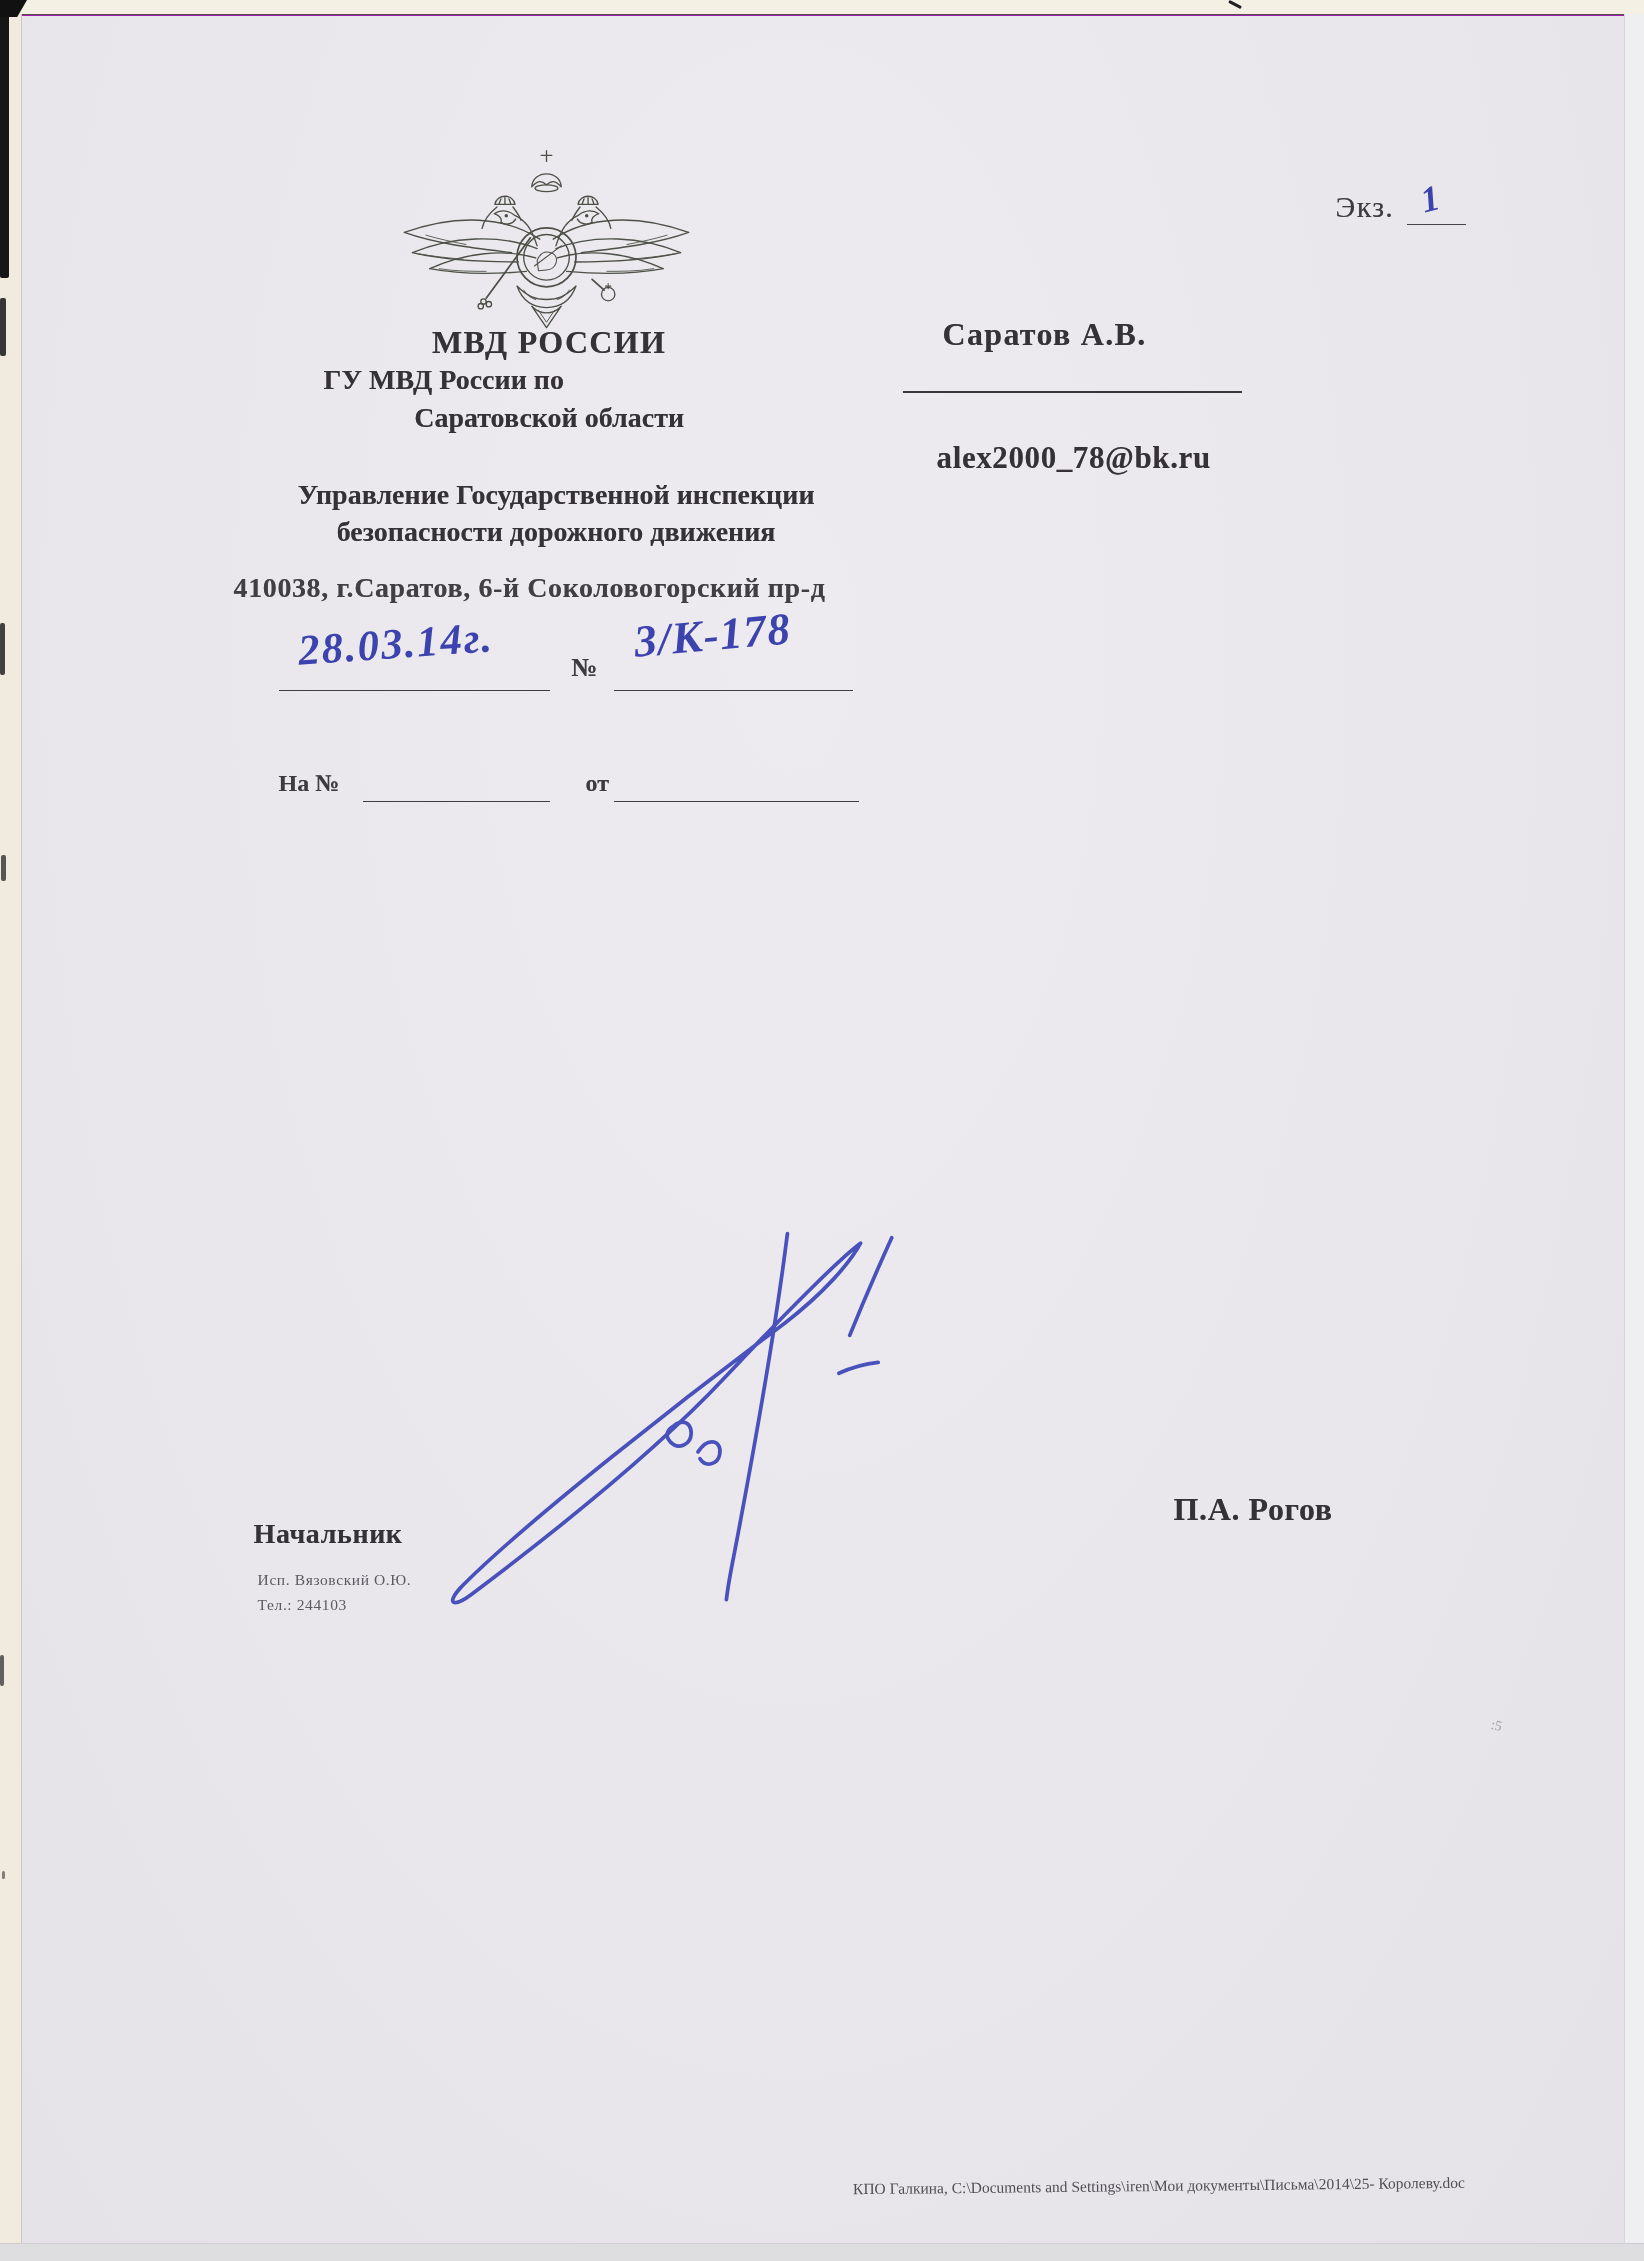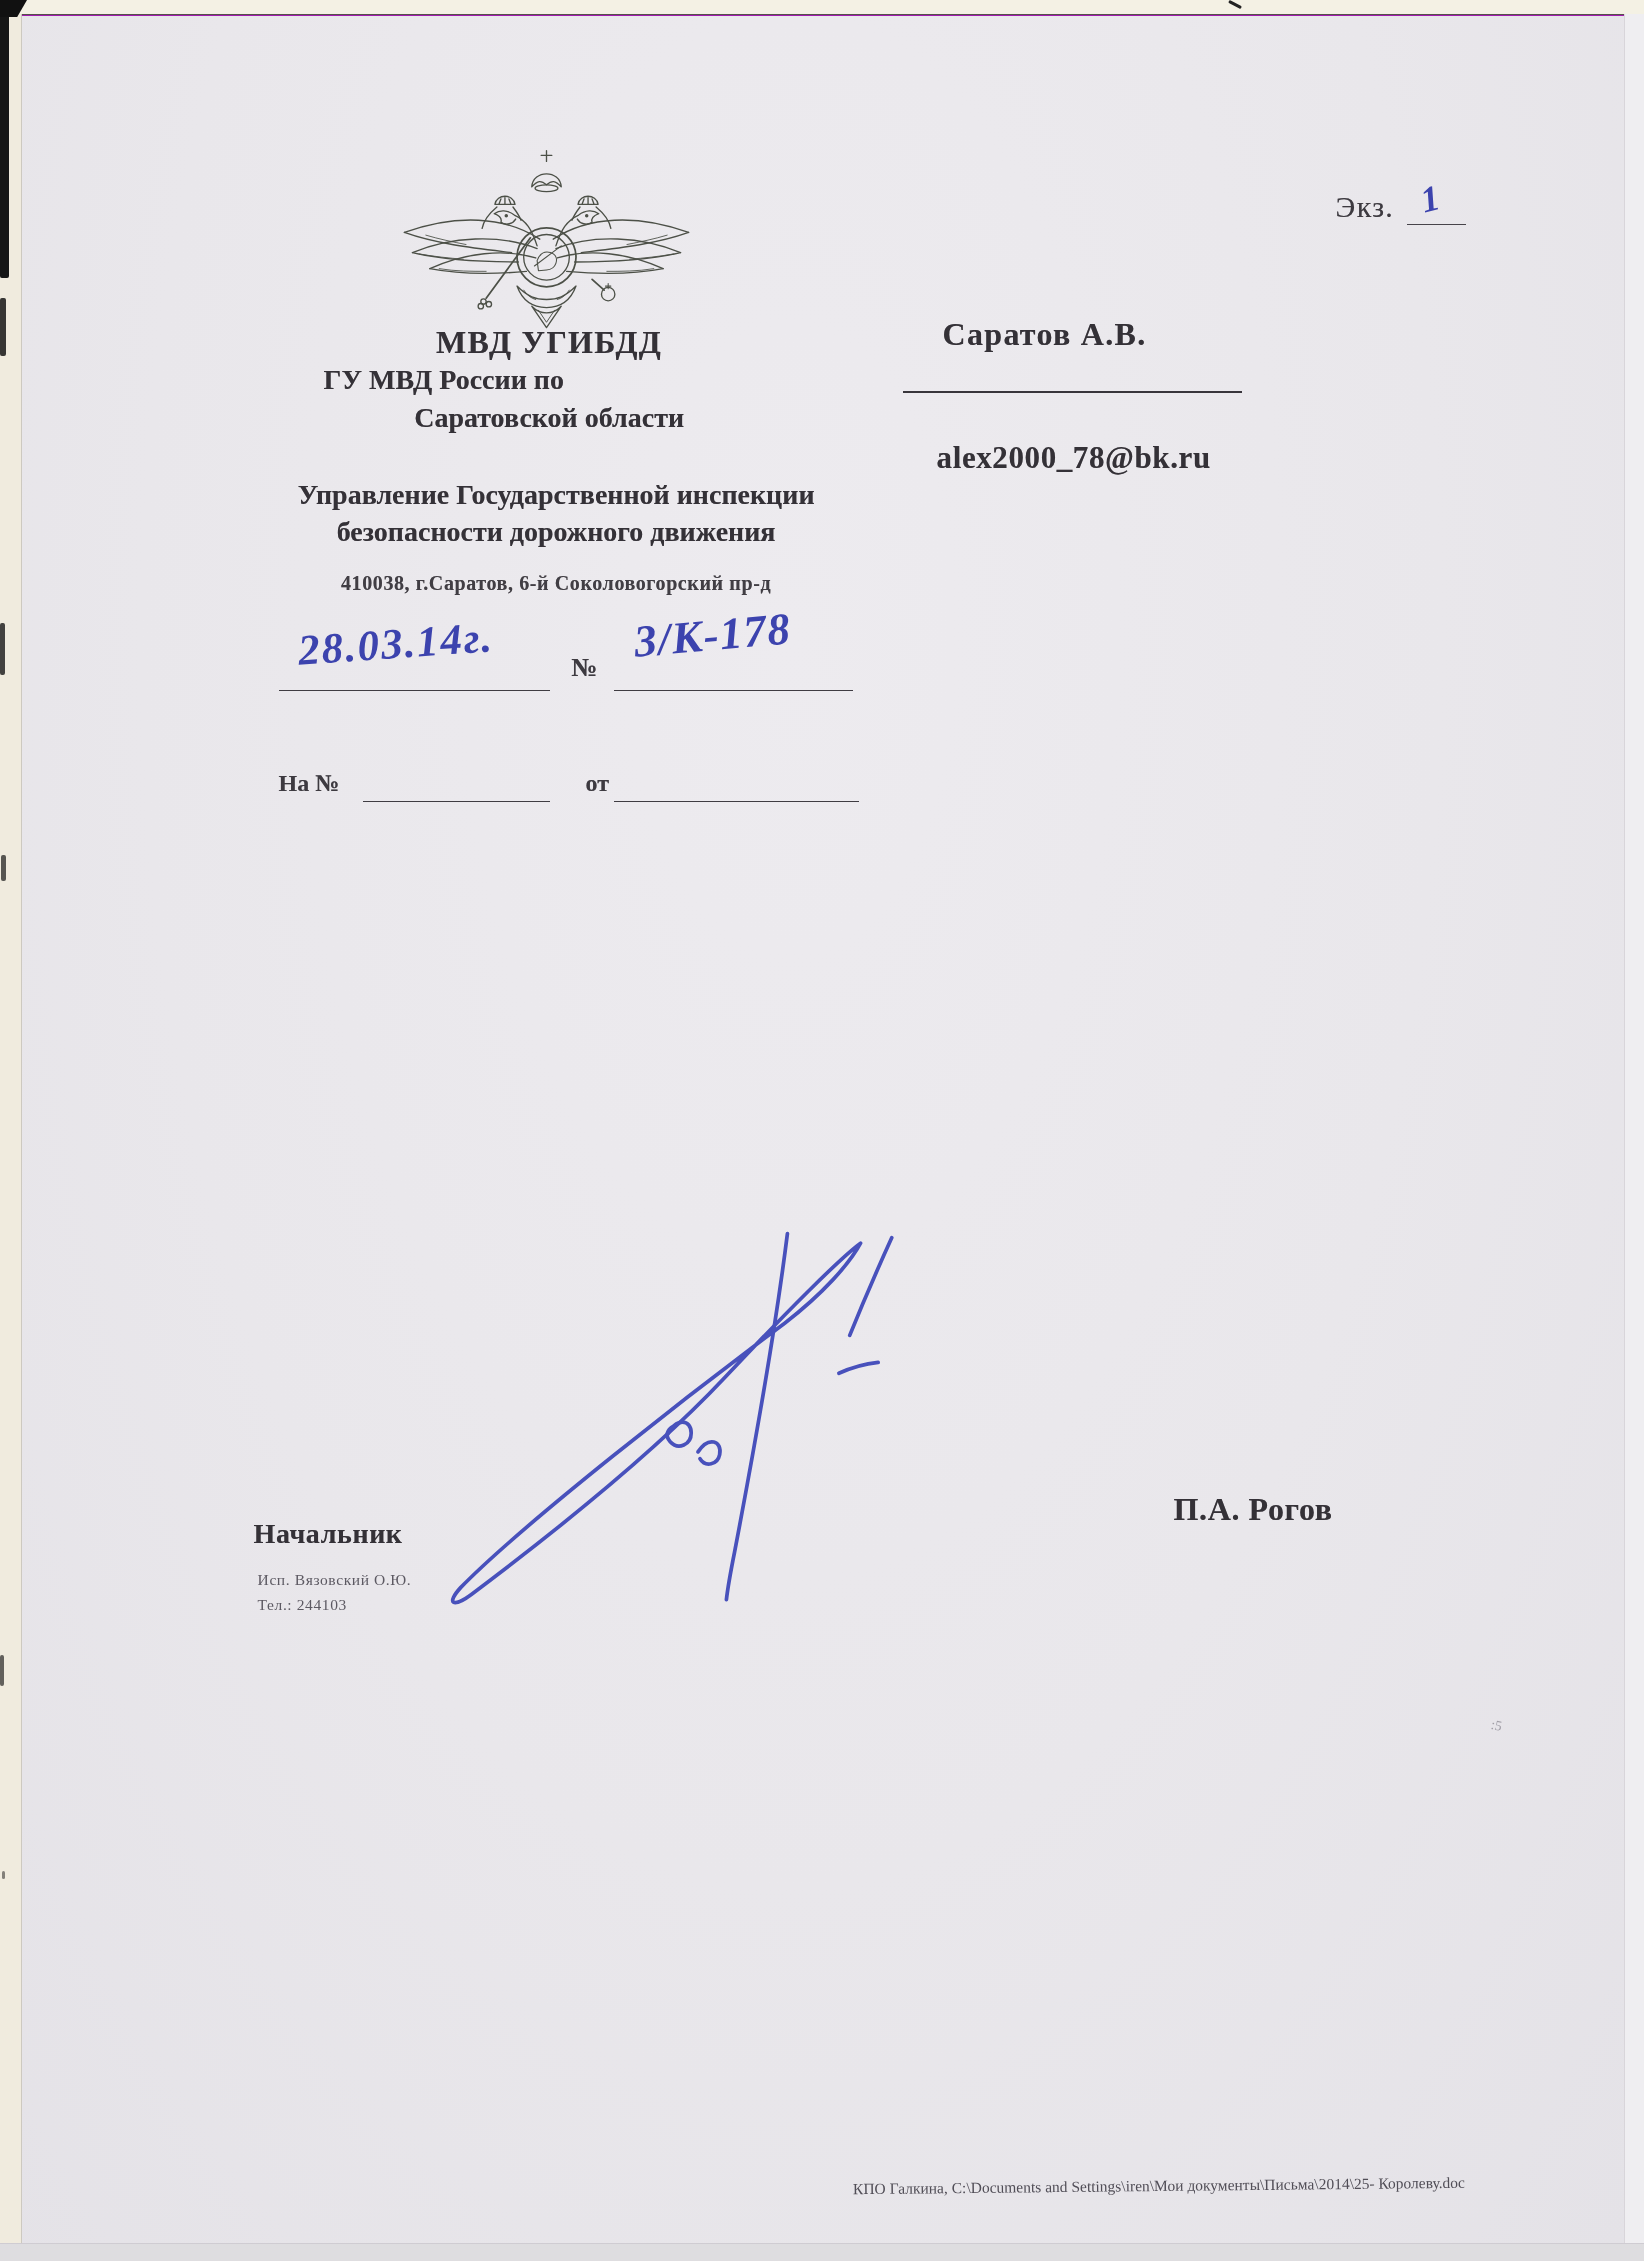--- a/index.html
+++ b/index.html
@@ -37,21 +37,21 @@
   .copy-line{position:absolute;left:1386px;top:208px;width:59px;border-bottom:1.9px solid #47444a;}
   .copy-number{left:1400px;top:162px;font-size:36px;font-style:italic;font-weight:bold;color:#3c43ae;transform:rotate(-14deg);}
 
   
   .emblem{position:absolute;left:377px;top:132px;width:297px;height:181px;}
   .org1{left:303px;top:308px;width:451px;text-align:center;font-size:32px;font-weight:bold;letter-spacing:1.3px;}
   .org2{left:303px;top:348px;width:451px;font-size:28px;font-weight:bold;}
   .org3{left:303px;top:386px;width:451px;text-align:center;font-size:28px;font-weight:bold;}
   .dept1{left:213px;top:463px;width:645px;text-align:center;font-size:28px;font-weight:bold;}
   .dept2{left:213px;top:500px;width:645px;text-align:center;font-size:28px;font-weight:bold;}
-  .addr{left:213px;top:556px;width:645px;text-align:center;font-size:20px;font-weight:bold;letter-spacing:0.6px;color:#413e44;}
+  .addr{left:213px;top:556px;width:645px;font-size:28px;font-weight:bold;letter-spacing:0.6px;color:#413e44;}
 
   
   .hw{font-style:italic;color:#3c43ae;}
   .hw-date{left:277px;top:603px;font-size:43px;transform:rotate(-4deg);letter-spacing:1.9px;font-weight:bold;}
   .date-line{position:absolute;left:258px;top:674px;width:271px;border-bottom:1.9px solid #3f3c42;}
   .no-label{left:551px;top:637px;font-size:26px;font-weight:bold;color:#3d3a40;}
   .hw-number{left:613px;top:593px;font-size:45px;transform:rotate(-5deg);letter-spacing:1.3px;font-weight:bold;}
   .no-line{position:absolute;left:593px;top:674px;width:239px;border-bottom:1.9px solid #3f3c42;}
   .na-label{left:258px;top:754px;font-size:24px;font-weight:bold;color:#3d3a40;}
   .na-line{position:absolute;left:342px;top:785px;width:187px;border-bottom:1.9px solid #3f3c42;}
@@ -142,21 +142,21 @@
         <path d="M196,134 L130,224" stroke-width="2.6"></path>
         <circle cx="126" cy="229" r="4"></circle>
           <circle cx="134" cy="233" r="4"></circle>
           <circle cx="122" cy="236" r="4"></circle>
         <path d="M288,196 L306,212" stroke-width="2.6"></path>
         <circle cx="312" cy="218" r="10"></circle>
         <path d="M312,202 v8 M308,206 h8" stroke-width="1.6"></path>
       </svg>
     </div>
 
-    <div class="t org1 soft">МВД УГИБДД</div>
+    <div class="t org1 soft">МВД РОССИИ</div>
     <div class="t org2 soft">ГУ МВД России по</div>
     <div class="t org3 soft">Саратовской области</div>
     <div class="t dept1 soft">Управление Государственной инспекции</div>
     <div class="t dept2 soft">безопасности дорожного движения</div>
     <div class="t addr soft">410038, г.Саратов, 6-й Соколовогорский пр-д</div>
 
     <span class="t hw hw-date">28.03.14г.</span>
     <span class="date-line"></span>
     <span class="t no-label soft">№</span>
     <span class="t hw hw-number">3/К-178</span>

